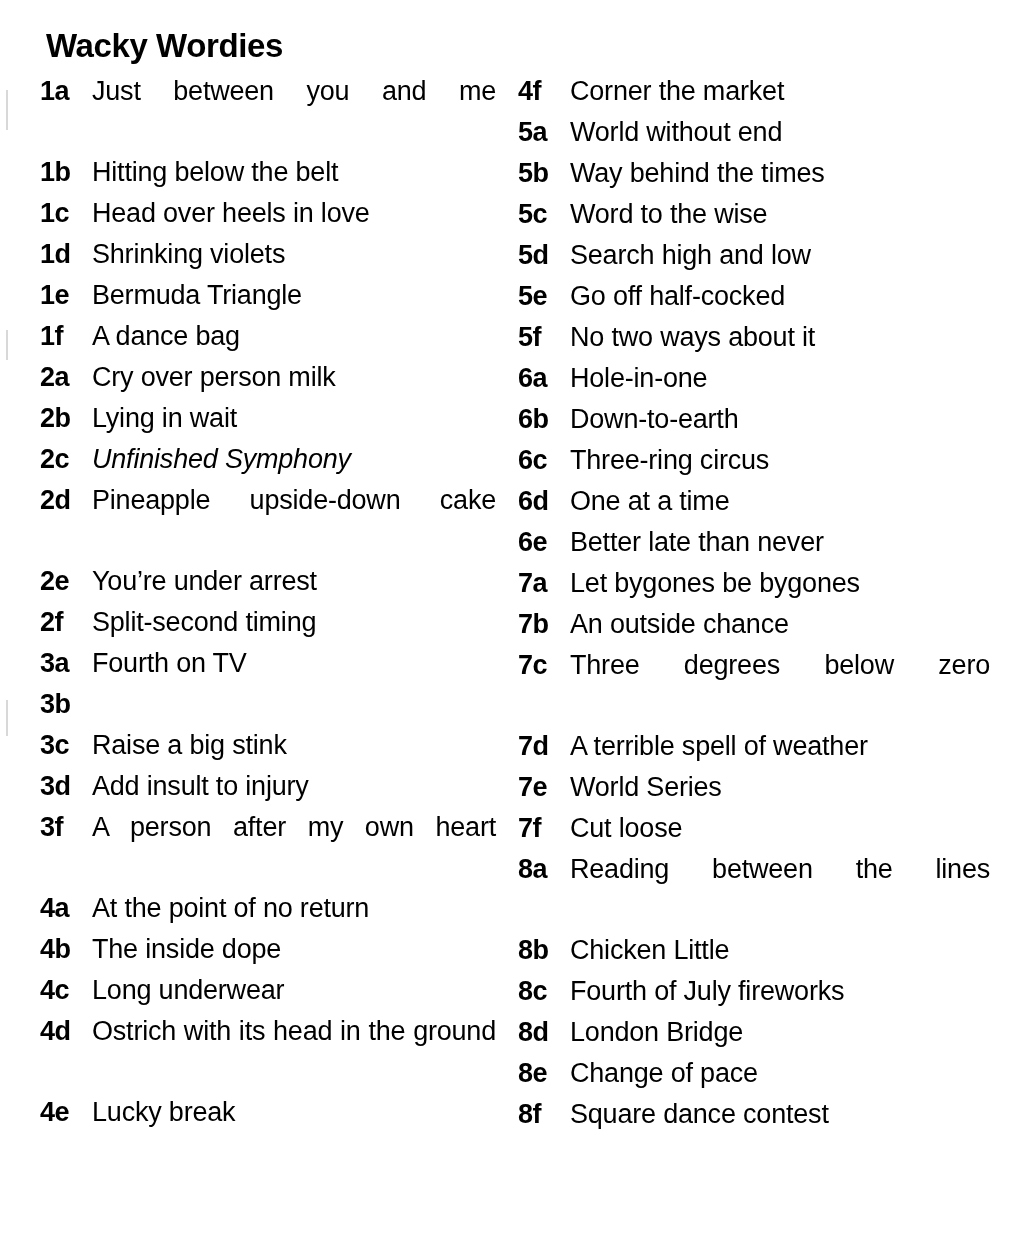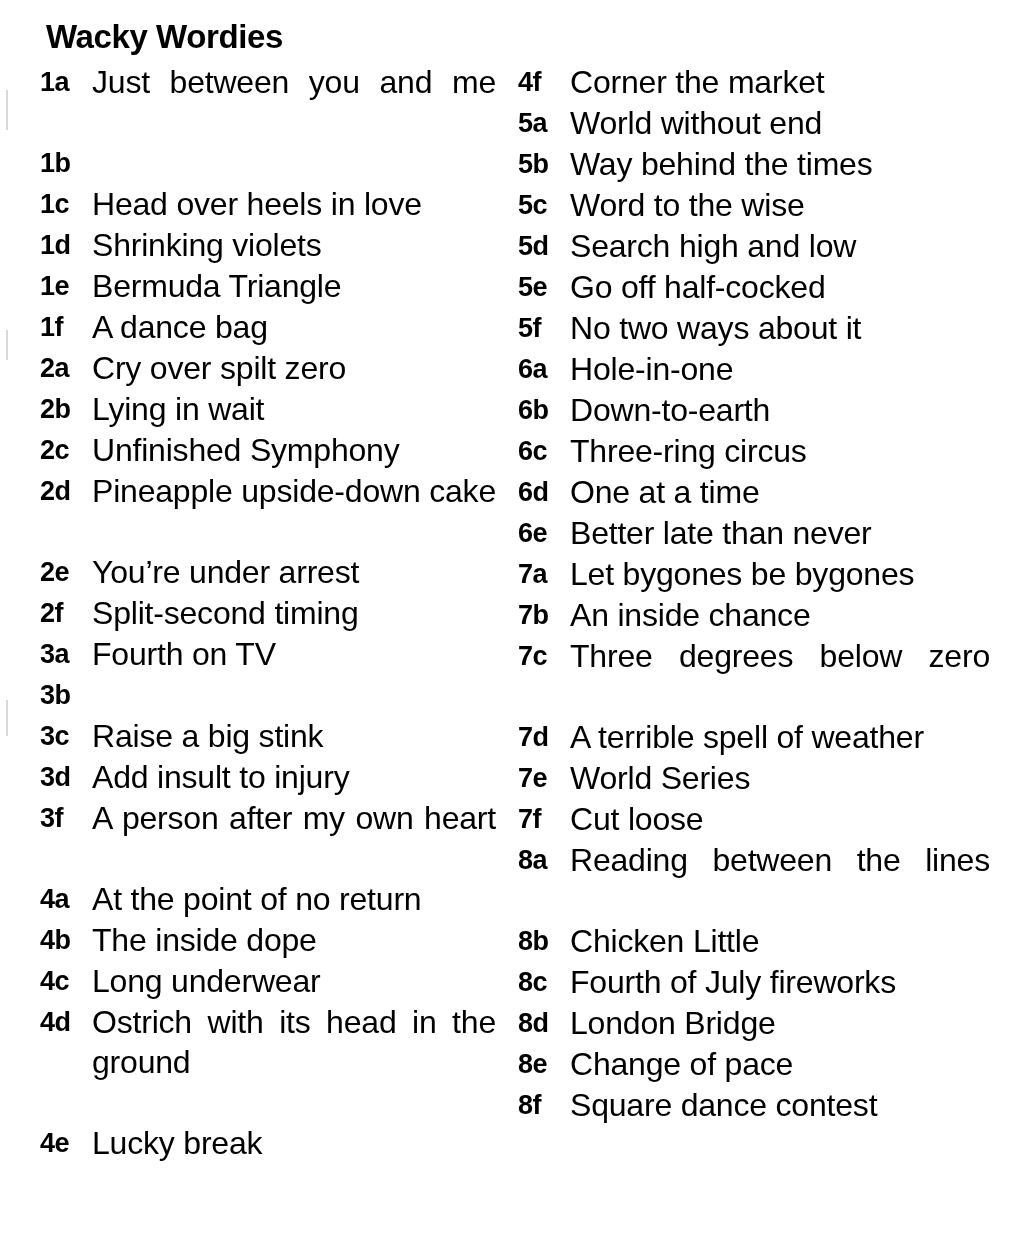--- a/index.html
+++ b/index.html
@@ -15,21 +15,21 @@
     position: relative;
     overflow: hidden;
   }
   .page {
     position: absolute;
     left: 0;
     top: 0;
     width: 1024px;
     height: 1236px;
     box-sizing: border-box;
-    padding: 12px 26px 10px 40px;
+    padding: 21px 26px 10px 40px;
   }
   .title {
     font-size: 33px;
     font-weight: bold;
     letter-spacing: -0.4px;
     margin: 6px 0 6px 6px;
     font-family: "Liberation Sans", sans-serif;
   }
   .columns {
     display: flex;
@@ -51,38 +51,39 @@
   }
   .key {
     font-size: 27px;
     font-weight: bold;
     line-height: 40px;
     width: 52px;
     flex: 0 0 52px;
     letter-spacing: -0.5px;
   }
   .val {
-    font-size: 32px;
+    font-size: 27px;
     line-height: 40px;
     flex: 1 1 auto;
     letter-spacing: -0.2px;
     text-align: justify;
     text-justify: inter-word;
     hyphens: none;
   }
   
   .val.justify {
     text-align: justify;
   }
   .val.justify::after {
     content: "";
     display: inline-block;
     width: 100%;
   }
   .val.italic {
+    font-style: italic;
   }
   .edge-marks {
     position: absolute;
     left: 2px;
     top: 0;
     width: 8px;
     height: 1236px;
   }
   .edge-marks i {
     position: absolute;
@@ -106,40 +107,41 @@
   <div class="title">Wacky Wordies</div>
 
   <div class="columns">
     <div class="col col-left" id="col-left">
         <div class="entry">
           <div class="key">1a</div>
           <div class="val justify">Just between you and me</div>
         </div>
         <div class="entry">
           <div class="key">1b</div>
+          <div class="val">Hitting below the belt</div>
         </div>
         <div class="entry">
           <div class="key">1c</div>
           <div class="val">Head over heels in love</div>
         </div>
         <div class="entry">
           <div class="key">1d</div>
           <div class="val">Shrinking violets</div>
         </div>
         <div class="entry">
           <div class="key">1e</div>
           <div class="val">Bermuda Triangle</div>
         </div>
         <div class="entry">
           <div class="key">1f</div>
           <div class="val">A dance bag</div>
         </div>
         <div class="entry">
           <div class="key">2a</div>
-          <div class="val">Cry over spilt zero</div>
+          <div class="val">Cry over person milk</div>
         </div>
         <div class="entry">
           <div class="key">2b</div>
           <div class="val">Lying in wait</div>
         </div>
         <div class="entry">
           <div class="key">2c</div>
           <div class="val italic">Unfinished Symphony</div>
         </div>
         <div class="entry">
@@ -242,21 +244,21 @@
         <div class="entry">
           <div class="key">6e</div>
           <div class="val">Better late than never</div>
         </div>
         <div class="entry">
           <div class="key">7a</div>
           <div class="val">Let bygones be bygones</div>
         </div>
         <div class="entry">
           <div class="key">7b</div>
-          <div class="val">An inside chance</div>
+          <div class="val">An outside chance</div>
         </div>
         <div class="entry">
           <div class="key">7c</div>
           <div class="val justify">Three degrees below zero</div>
         </div>
         <div class="entry">
           <div class="key">7d</div>
           <div class="val">A terrible spell of weather</div>
         </div>
         <div class="entry">

